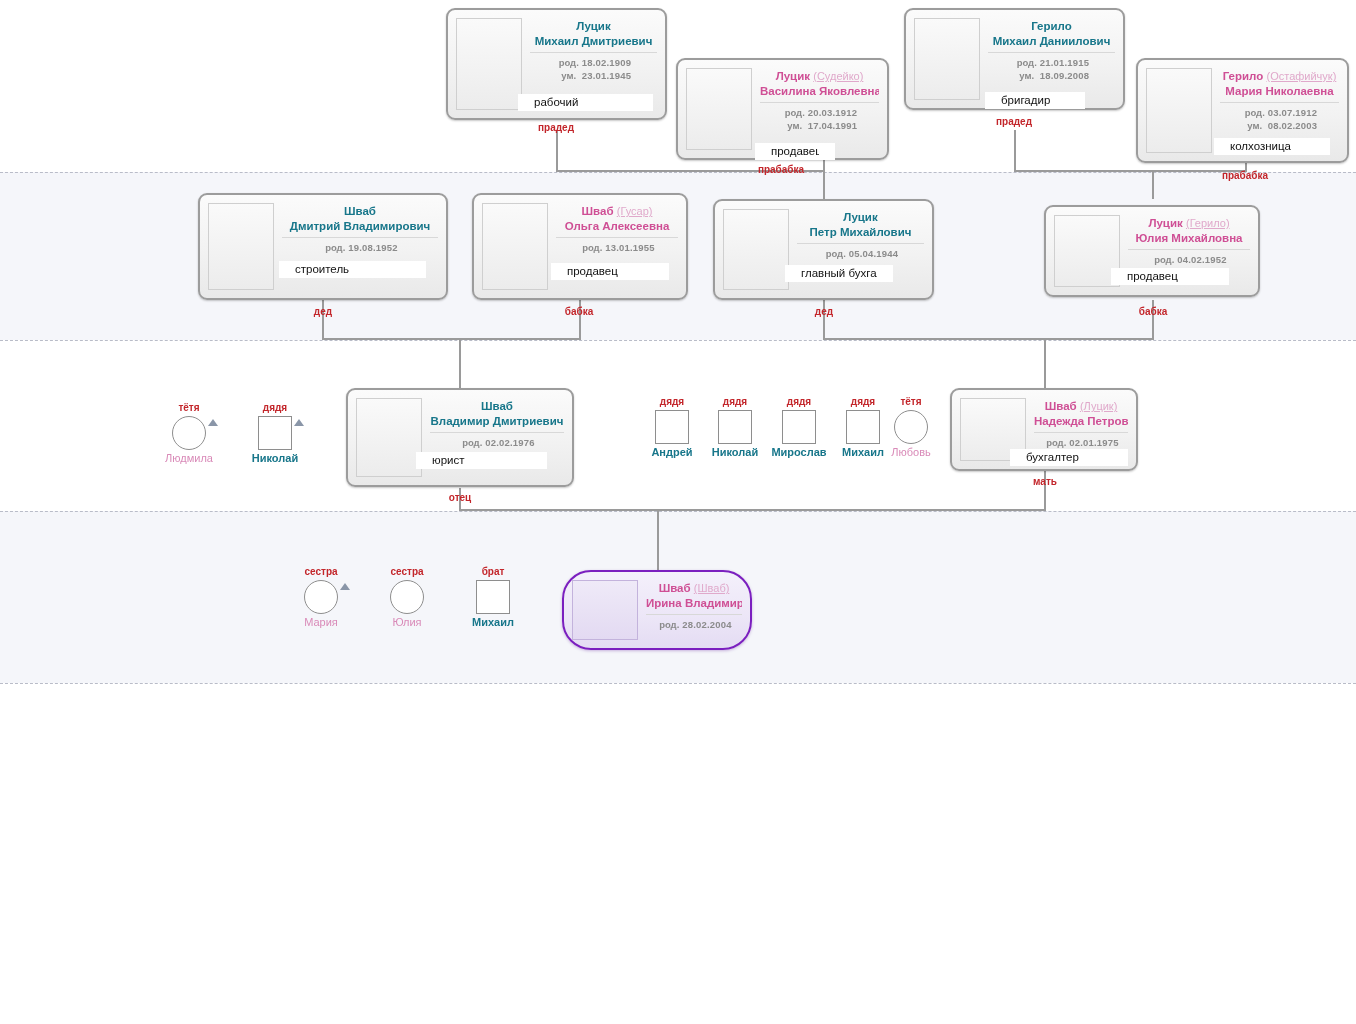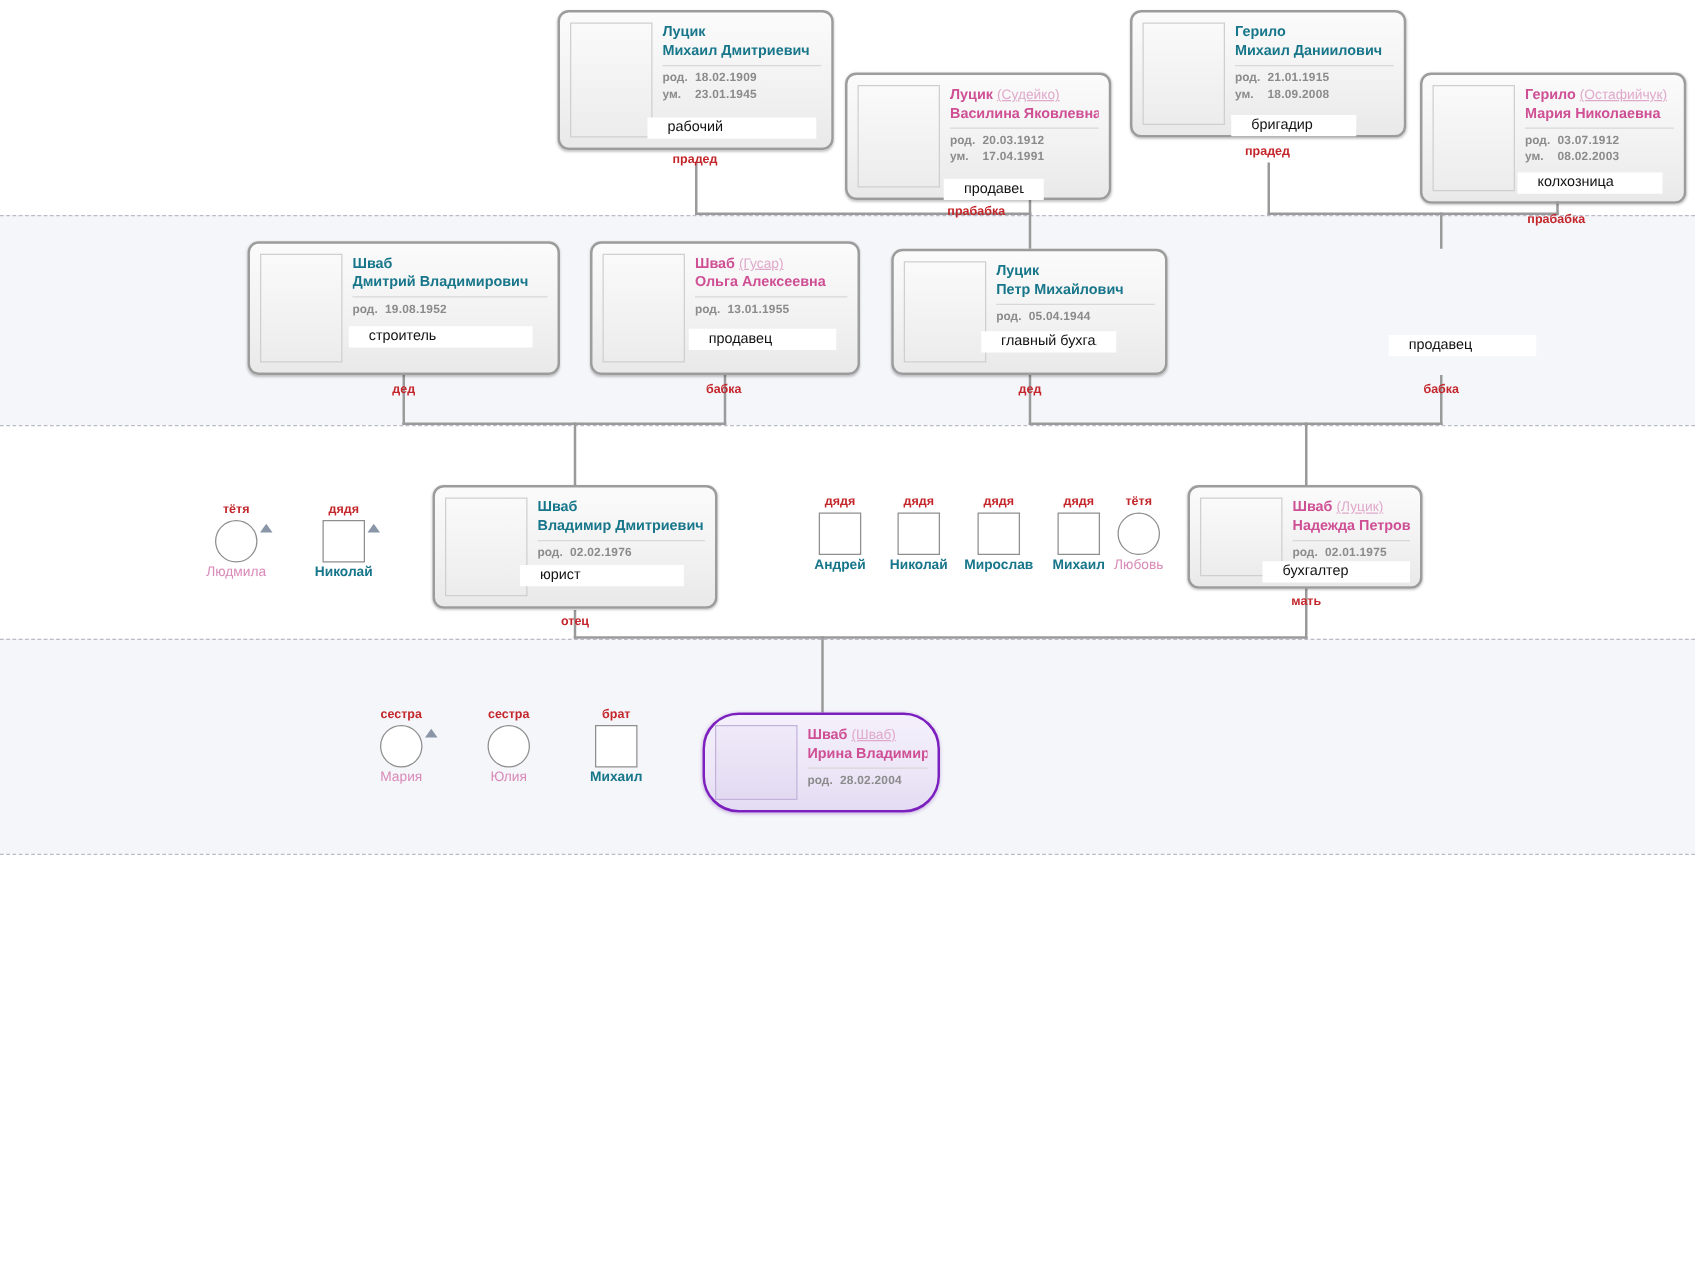--- a/index.html
+++ b/index.html
@@ -61,21 +61,21 @@
     width: 66px;
     border: 1px solid #cfcfcf;
     background: linear-gradient(to bottom, #fafafa, #ececec);
   }
   .card.focal .photo {
     border-color: #c3b3dc;
     background: linear-gradient(to bottom, #efeaf8, #e3daf2);
   }
   .cbody {
     position: absolute;
-    left: 82px; right: 8px; top: 9px;
+    left: 82px; right: 8px; top: 9px; text-align: center;
   }
   .nm {
     font-size: 11.5px;
     font-weight: bold;
     line-height: 14.5px;
     white-space: nowrap;
     overflow: hidden;
   }
   .nm.m { color: #17768a; }
   .nm.f { color: #cf4f95; }
@@ -327,20 +327,34 @@
       </div>
       <div class="rule"></div>
       <div class="dates">
         <span class="k">род.</span><span class="v">05.04.1944</span>
       </div>
     </div>
   </div>
   <input class="occ" style="left: 785px; top: 265px; width: 108px;" value="главный бухгалтер">
   <div class="rel" style="left:774px;top:306px;width:100px;">дед</div>
 
+  <div class="card" style="left:1044px;top:205px;width:216px;height:92px;">
+    <div class="photo"></div>
+    <div class="cbody">
+      <div class="nm f">
+        <span>Луцик</span>
+        <span class="maiden">(Герило)</span>
+        <br><span>Юлия Михайловна</span>
+      </div>
+      <div class="rule"></div>
+      <div class="dates">
+        <span class="k">род.</span><span class="v">04.02.1952</span>
+      </div>
+    </div>
+  </div>
   <input class="occ" style="left: 1111px; top: 268px; width: 118px;" value="продавец">
   <div class="rel" style="left:1103px;top:306px;width:100px;">бабка</div>
 
   <div class="card" style="left:346px;top:388px;width:228px;height:99px;">
     <div class="photo"></div>
     <div class="cbody">
       <div class="nm m">
         <span>Шваб</span>
         <span class="maiden"></span>
         <br><span>Владимир Дмитриевич</span>

